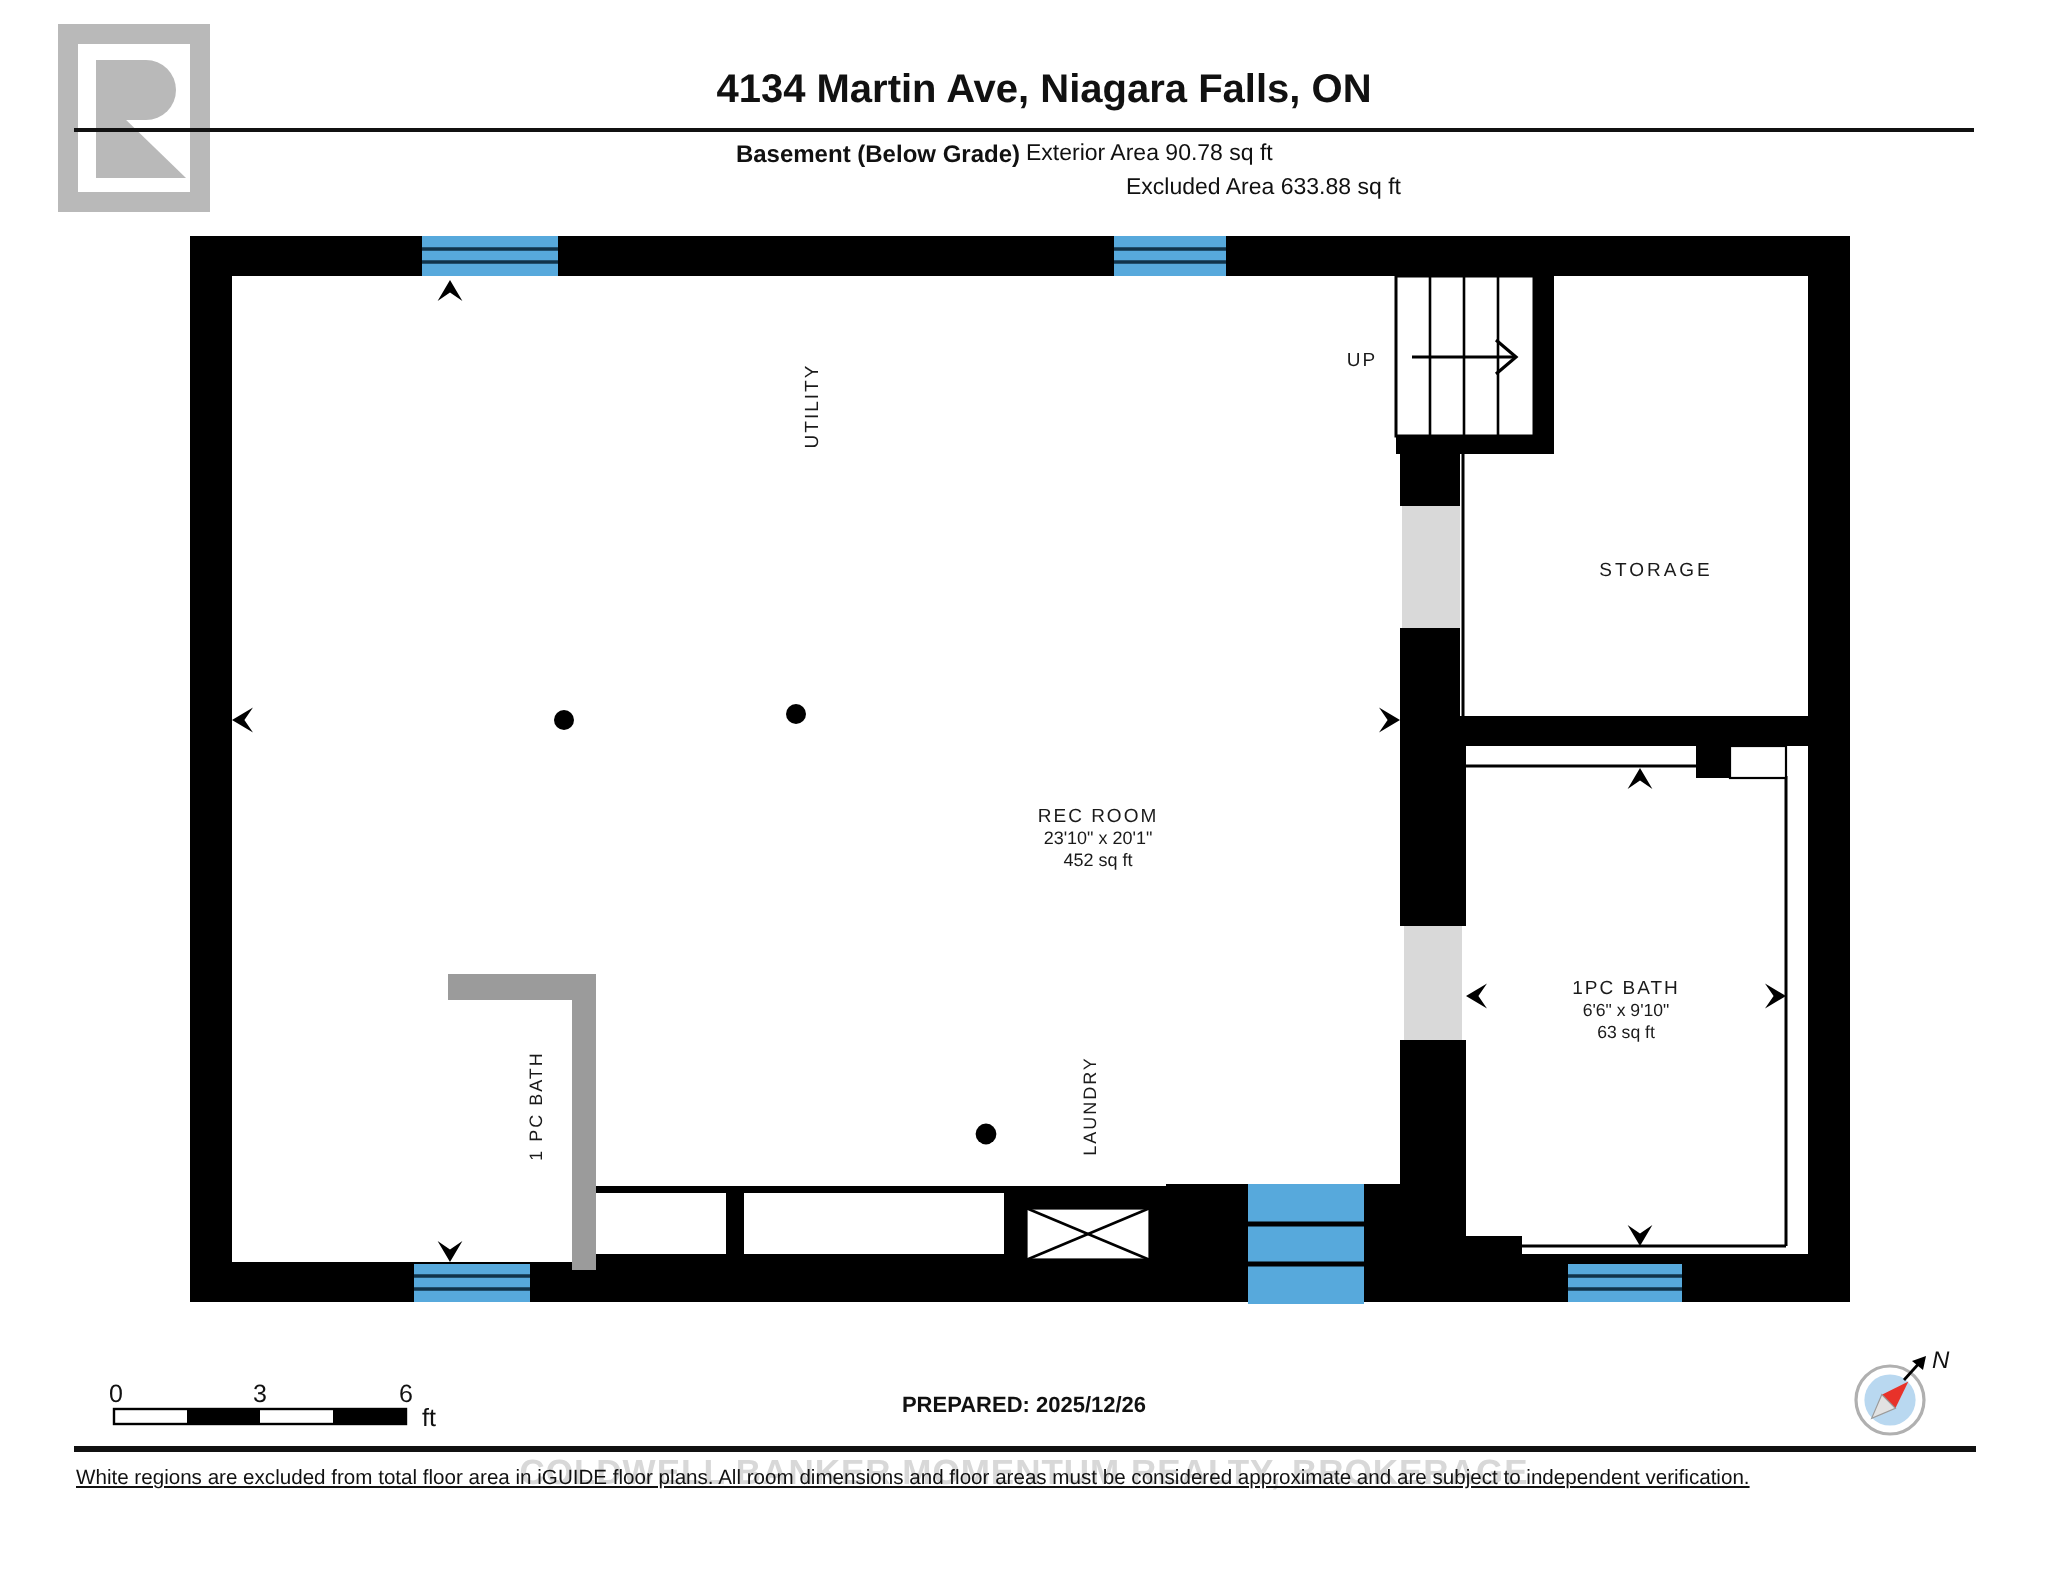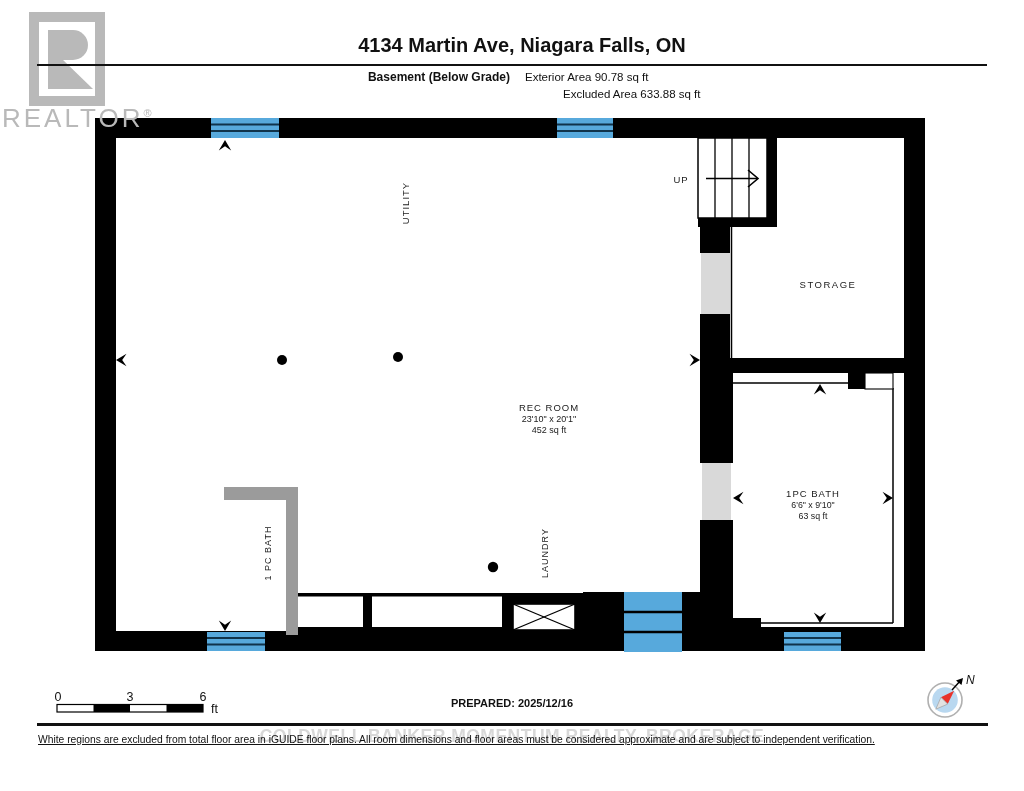--- a/index.html
+++ b/index.html
@@ -3,21 +3,21 @@
 <meta charset="utf-8">
 <style>
   html,body{margin:0;padding:0;background:#fff;}
   body{width:1024px;height:791px;position:relative;overflow:hidden;
        font-family:"Liberation Sans",sans-serif;color:#111;}
   .abs{position:absolute;}
   
   .title{top:34px;left:0;right:0;text-align:center;font-size:20px;font-weight:bold;color:#111;z-index:4;padding-left:20px;}
   .hline{top:64px;left:37px;width:950px;height:2px;background:#111;z-index:4;}
   .floor-label{top:70px;left:0;width:510px;text-align:right;font-size:12px;font-weight:bold;z-index:4;}
-  .area-line1{top:71px;left:525px;font-size:11.5px;z-index:4;}
+  .area-line1{top:71px;left:513px;font-size:11.5px;z-index:4;}
   .area-line2{top:88px;left:524px;font-size:11.5px;z-index:4;margin-left:39px;}
   
   .logo{top:0;left:0;width:160px;height:150px;z-index:3;}
   .logo-text{position:absolute;top:103px;left:2px;font-size:26px;letter-spacing:3px;color:#b9b9b9;white-space:nowrap;}
   .logo-text sup{font-size:11px;}
   
   .plan{top:0;left:0;z-index:2;}
   
   .prepared{top:697px;left:0;right:0;text-align:center;font-size:11px;font-weight:bold;z-index:4;}
   .watermark{top:726px;left:0;right:0;text-align:center;font-size:17.5px;font-weight:bold;
@@ -29,21 +29,20 @@
 </head>
 <body>
 
 <div class="abs logo">
   <svg width="160" height="150">
     <rect x="34" y="17" width="66" height="84" fill="none" stroke="#b9b9b9" stroke-width="10"></rect>
     <rect x="48" y="30" width="13" height="59" fill="#b9b9b9"></rect>
     <path d="M61,30 h12 a15,15 0 0 1 0,30 h-12 z" fill="#b9b9b9"></path>
     <polygon points="61,58 93,89 61,89" fill="#b9b9b9"></polygon>
   </svg>
-  <div class="logo-text"><span>REALTOR</span><sup>®</sup></div>
 </div>
 
 <div class="abs title">4134 Martin Ave, Niagara Falls, ON</div>
 <div class="abs hline"></div>
 <div class="abs floor-label">Basement (Below Grade)</div>
 <div class="abs area-line1">Exterior Area 90.78 sq ft</div>
 <div class="abs area-line2">Excluded Area 633.88 sq ft</div>
 
 <svg class="abs plan" width="1024" height="791" viewBox="0 0 1024 791">
   <defs>
@@ -188,16 +187,16 @@
     <g transform="translate(945,700) rotate(45)">
       <polygon points="0,-13 -4.8,1 4.8,1" fill="#e8322a"></polygon>
       <polygon points="0,13 -4.8,1 4.8,1" fill="#e2e2e2" stroke="#9a9a9a" stroke-width="0.6"></polygon>
     </g>
     <line x1="952" y1="690" x2="961" y2="680" stroke="#000" stroke-width="1.4"></line>
     <polygon points="963,678 956,680.5 961.5,685" fill="#000"></polygon>
     <text x="966" y="684" font-size="12" font-style="italic" fill="#111">N</text>
   </g>
 </svg>
 
-<div class="abs prepared">PREPARED: 2025/12/16</div>
+<div class="abs prepared">PREPARED: 2025/12/26</div>
 <div class="abs watermark">COLDWELL BANKER MOMENTUM REALTY, BROKERAGE</div>
 <div class="abs footer-line"></div>
 <div class="abs disclaimer">White regions are excluded from total floor area in iGUIDE floor plans. All room dimensions and floor areas must be considered approximate and are subject to independent verification.</div>
 
 </body></html>

